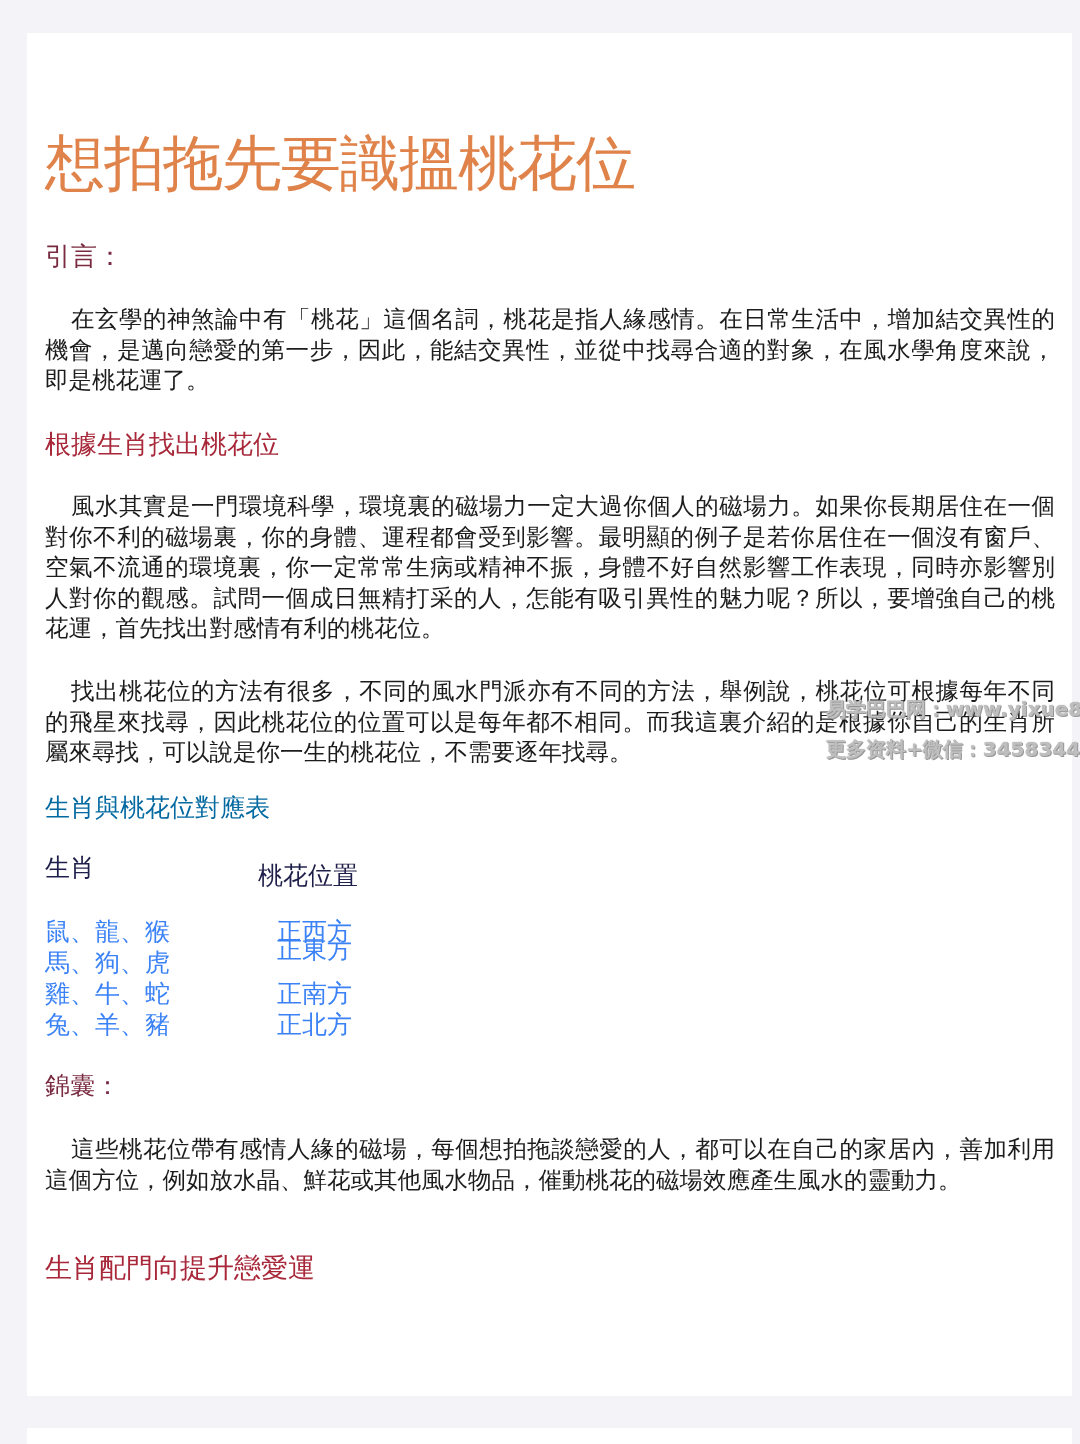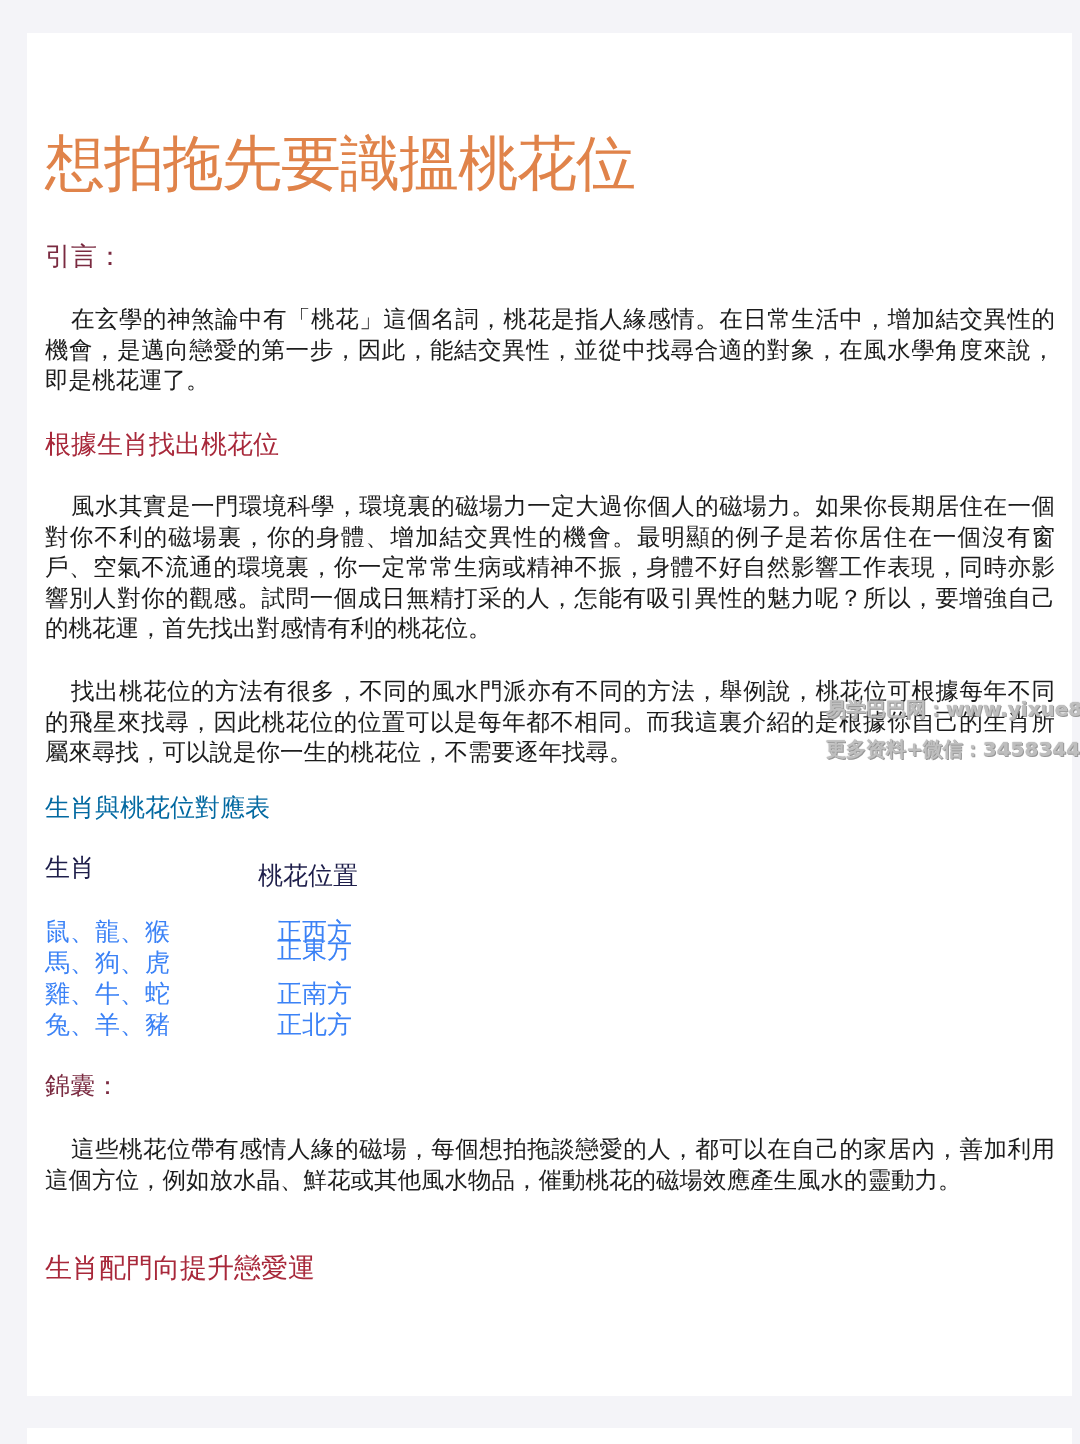--- a/index.html
+++ b/index.html
@@ -100,21 +100,21 @@
 <div class="card">
 
   <h1 class="title">想拍拖先要識搵桃花位</h1>
 
   <h2 class="heading plum" style="top:207px;">引言：</h2>
 
   <p class="para" style="top:271px;">在玄學的神煞論中有「桃花」這個名詞，桃花是指人緣感情。在日常生活中，增加結交異性的機會，是邁向戀愛的第一步，因此，能結交異性，並從中找尋合適的對象，在風水學角度來說，即是桃花運了。</p>
 
   <h2 class="heading" style="top:395px;">根據生肖找出桃花位</h2>
 
-  <p class="para" style="top:458px;">風水其實是一門環境科學，環境裏的磁場力一定大過你個人的磁場力。如果你長期居住在一個對你不利的磁場裏，你的身體、增加結交異性的機會。最明顯的例子是若你居住在一個沒有窗戶、空氣不流通的環境裏，你一定常常生病或精神不振，身體不好自然影響工作表現，同時亦影響別人對你的觀感。試問一個成日無精打采的人，怎能有吸引異性的魅力呢？所以，要增強自己的桃花運，首先找出對感情有利的桃花位。</p>
+  <p class="para" style="top:458px;">風水其實是一門環境科學，環境裏的磁場力一定大過你個人的磁場力。如果你長期居住在一個對你不利的磁場裏，你的身體、運程都會受到影響。最明顯的例子是若你居住在一個沒有窗戶、空氣不流通的環境裏，你一定常常生病或精神不振，身體不好自然影響工作表現，同時亦影響別人對你的觀感。試問一個成日無精打采的人，怎能有吸引異性的魅力呢？所以，要增強自己的桃花運，首先找出對感情有利的桃花位。</p>
 
   <p class="para" style="top:643px;">找出桃花位的方法有很多，不同的風水門派亦有不同的方法，舉例說，桃花位可根據每年不同的飛星來找尋，因此桃花位的位置可以是每年都不相同。而我這裏介紹的是根據你自己的生肖所屬來尋找，可以說是你一生的桃花位，不需要逐年找尋。</p>
 
   <h2 class="heading small" style="top:759px;">生肖與桃花位對應表</h2>
 
   <div>
     <div class="tbl-head" style="left:18px; top:819px;">生肖</div>
     <div class="tbl-head" style="left:231px; top:819px;margin-top:8px;">桃花位置</div>
 
     <div class="tbl-row" style="left:18px; top:883px;">鼠、龍、猴</div>

